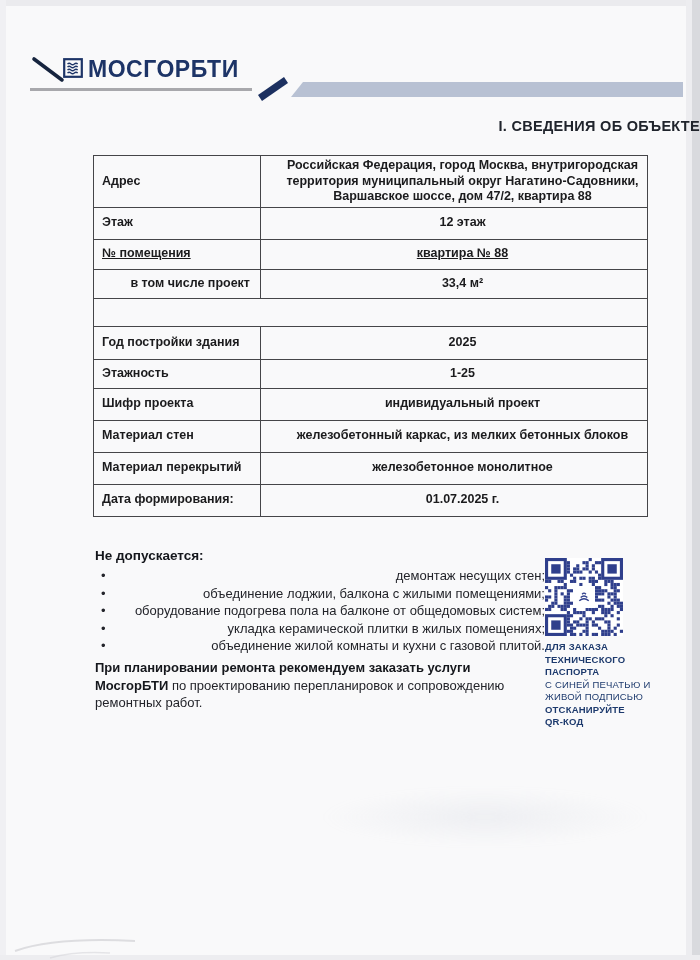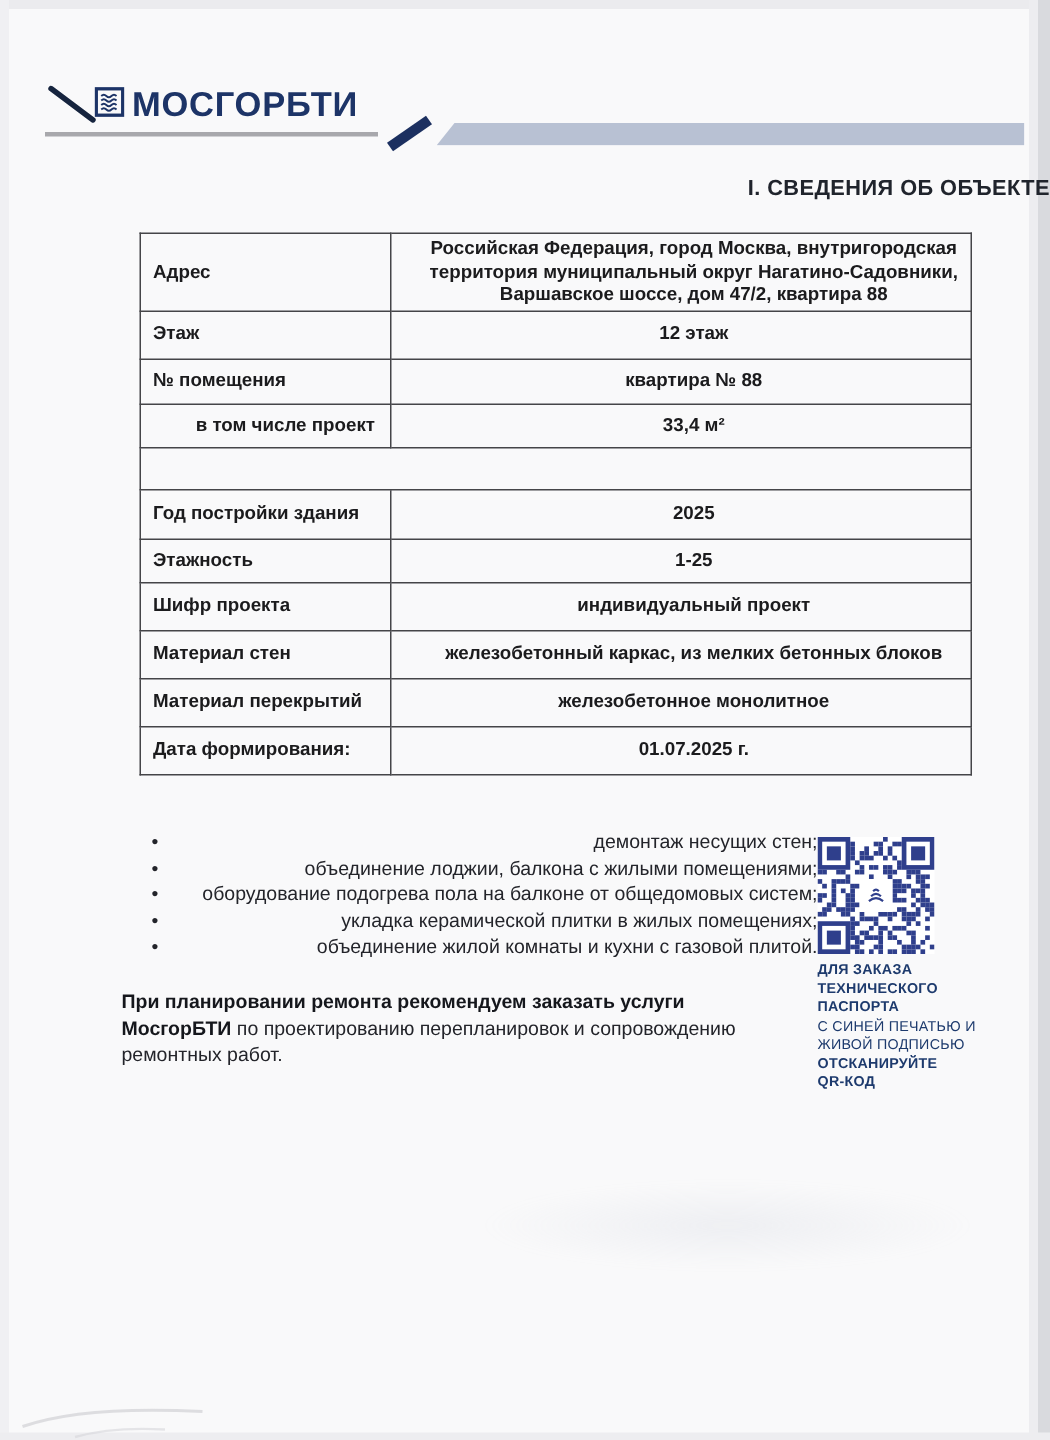--- a/index.html
+++ b/index.html
@@ -24,33 +24,33 @@
   .doc-title{position:absolute;left:36px;top:118px;width:664px;text-align:right;
              font-size:14.5px;font-weight:bold;color:#20242c;letter-spacing:.3px;}
 
   
   table.obj{position:absolute;left:93px;top:155px;width:555px;border-collapse:collapse;
             table-layout:fixed;}
   table.obj td{border:1.5px solid #454548;font-size:12.5px;font-weight:600;color:#1b1b1d;
                padding:2px 8px 2px 8px;line-height:15.5px;vertical-align:middle;}
   table.obj td.val{padding-left:25px;text-align:center;}
   table.obj td.lbl-indent{text-align:right;padding-right:10px;}
-  tr.h47 td{height:44px;} tr.h30 td{height:27px;} tr.h28 td{height:25px;}
+  tr.h47 td{height:44px;} tr.h30 td{height:27px;} tr.h28 td{height:25px;text-decoration:underline;}
   tr.h32 td{height:29px;} tr.h27 td{height:24px;} tr.h26 td{height:23px;}
   tr.h31 td{height:28px;}
 
   
   .restrict{position:absolute;left:95px;top:548px;width:450px;color:#23242a;}
   .restrict-head{font-size:13.5px;font-weight:bold;color:#15171c;}
   .r-item{position:relative;padding-left:20px;font-size:13px;font-weight:500;
           line-height:17.5px;}
   .r-item::before{content:"•";position:absolute;left:6px;top:0;color:#23242a;}
   .r-list{margin-top:4px;text-align:right;}
 
-  .recommend{position:absolute;left:81px;top:659px;width:420px;font-size:13px;
+  .recommend{position:absolute;left:95px;top:659px;width:420px;font-size:13px;
              line-height:17.5px;color:#23242a;}
   .recommend b{color:#15171c;}
 
   
   .qr-wrap{position:absolute;left:545px;top:558px;width:78px;height:78px;background:#fff;}
   .qr-wrap svg{display:block;}
   .qr-logo{position:absolute;left:28px;top:28px;width:22px;height:22px;background:#fff;
            display:flex;align-items:center;justify-content:center;}
   .qr-caption{position:absolute;left:545px;top:641px;width:115px;font-size:9.5px;
               line-height:12.5px;color:#1d3a6d;letter-spacing:.2px;}
@@ -138,20 +138,21 @@
     <td class="val">железобетонное монолитное</td>
   </tr>
   <tr class="h30">
     <td>Дата формирования:</td>
     <td class="val">01.07.2025 г.</td>
   </tr>
 </tbody>
   </table>
 
 <div class="restrict">
+  <div class="restrict-head">Не допускается:</div>
   <div class="r-list">
     <div class="r-item">демонтаж несущих стен;</div>
     <div class="r-item">объединение лоджии, балкона с жилыми помещениями;</div>
     <div class="r-item">оборудование подогрева пола на балконе от общедомовых систем;</div>
     <div class="r-item">укладка керамической плитки в жилых помещениях;</div>
     <div class="r-item">объединение жилой комнаты и кухни с газовой плитой.</div>
   </div>
 </div>
 
 <div class="recommend"><b>При планировании ремонта рекомендуем заказать услуги МосгорБТИ</b><span> по проектированию перепланировок и сопровождению ремонтных работ.</span></div>

